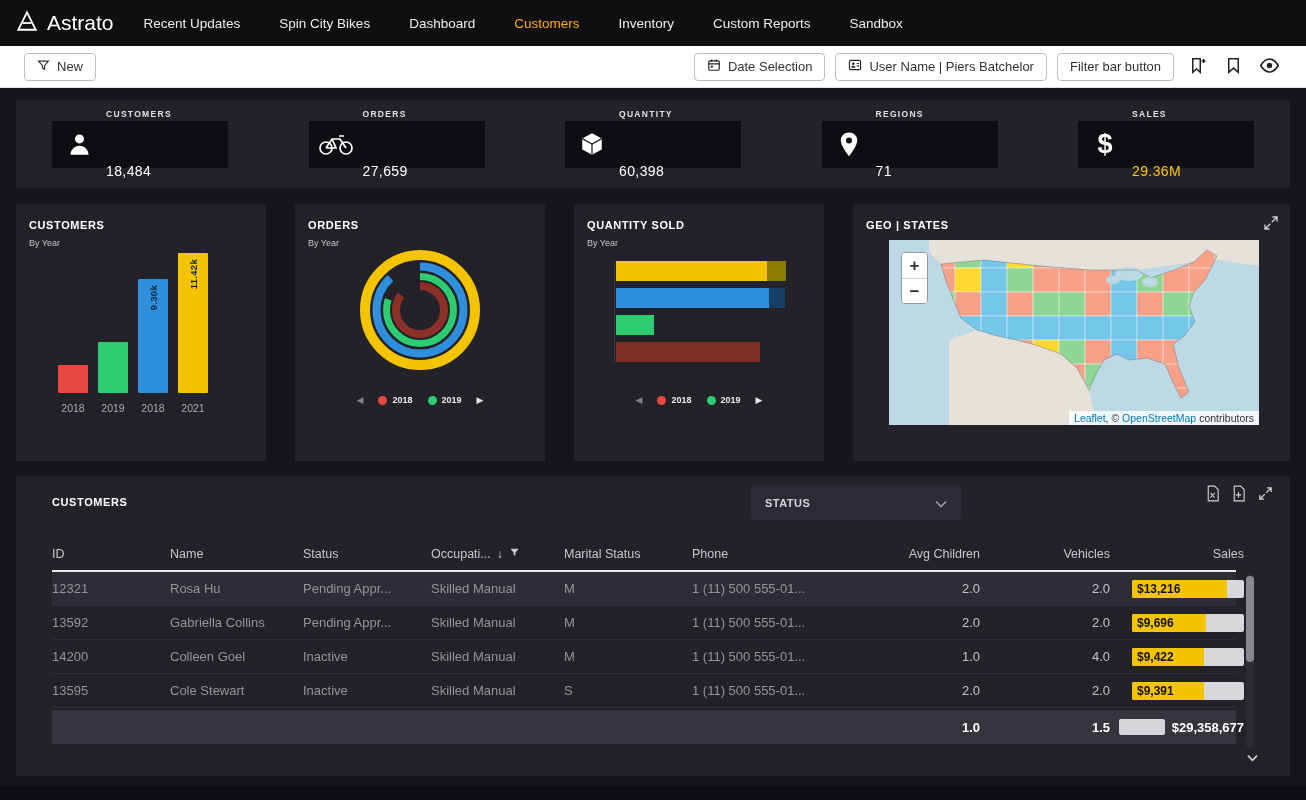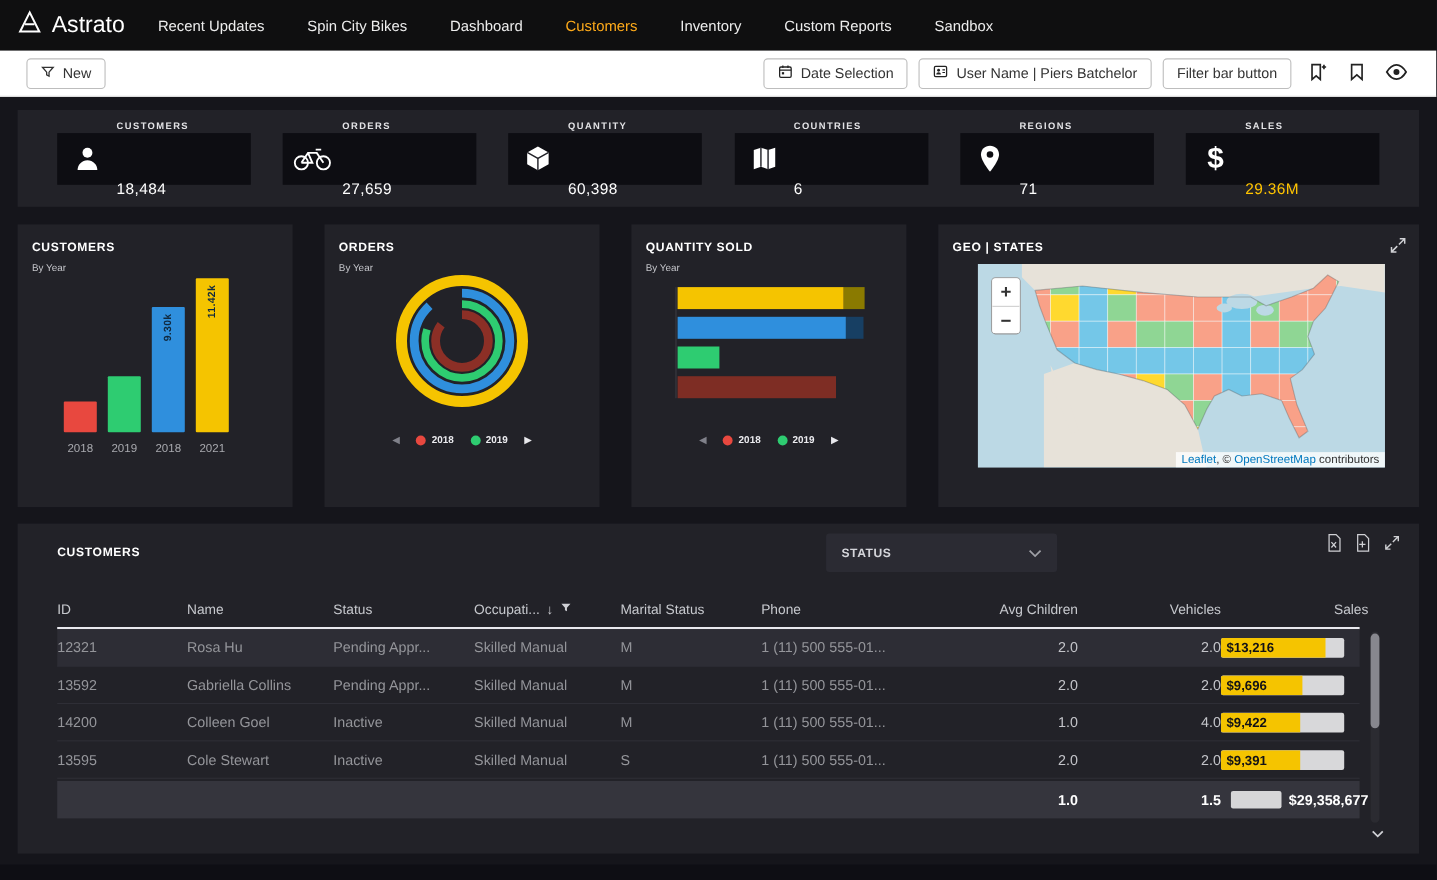--- a/index.html
+++ b/index.html
@@ -106,21 +106,21 @@
           align-items:center; }
   .thead { height:34px; color:#c6c8cd; font-size:12.5px; border-bottom:2px solid #e9e9ee; }
   .thead .tcell { display:flex; align-items:center; gap:6px; }
   .thead .tcell.num { justify-content:flex-end; }
   .sort-arrow { color:#cfd0d5; font-size:12px; }
   .trow.data { height:34px; border-bottom:1px solid #2e2e36; color:#94959a; font-size:13px; }
   .trow.data.first { background:#2d2d35; }
   .tcell.num { text-align:right; }
   .trow.data .tcell.num { color:#c3c4c9; }
   .trow.totals { height:34px; background:#35353d; color:#fff; font-weight:bold; font-size:13px; margin-top:2px; }
-  .sales-cell { display:flex; justify-content:flex-start; }
+  .sales-cell { display:flex; justify-content:flex-end; }
   .sales-bar { width:112px; height:18px; background:#d8d8da; border-radius:2px; position:relative; overflow:hidden; }
   .sales-fill { position:absolute; left:0; top:0; bottom:0; background:#f5c400; }
   .sales-text { position:absolute; left:5px; top:0; bottom:0; display:flex; align-items:center;
                 font-size:12px; font-weight:bold; color:#121216; }
   .totals-sales { display:flex; justify-content:flex-end; align-items:center; gap:7px; }
   .totals-bar { width:46px; height:16px; background:#d6d6d8; border-radius:2px; }
 
   .vscroll { position:absolute; right:36px; top:98px; width:8px; height:174px; background:#2b2b31;
              border-radius:4px; }
   .vthumb { position:absolute; left:0; top:2px; width:8px; height:86px; background:#87878e;
@@ -239,32 +239,20 @@
         <div class="kpi-icon">
           <svg width="26" height="26" viewBox="0 0 24 24">
             <path d="M12 2 L21 7 V17 L12 22 L3 17 V7 Z" fill="#fff"></path>
             <path d="M3 7 L12 12 L21 7" fill="none" stroke="#222228" stroke-width="1.2"></path>
             <path d="M12 12 V22" stroke="#222228" stroke-width="1.2"></path>
           </svg>
         </div>
         <div class="kpi-meta">
           <div class="kpi-label">QUANTITY</div>
           <div class="kpi-value" style="color: rgb(255, 255, 255);">60,398</div>
-        </div>
-      </div>
-      <div class="kpi-card">
-        <div class="kpi-icon">
-          <svg width="26" height="26" viewBox="0 0 24 24">
-            <path d="M3 5 L9 3 L15 5 L21 3 V19 L15 21 L9 19 L3 21 Z" fill="#fff"></path>
-            <path d="M9 3 V19 M15 5 V21" stroke="#222228" stroke-width="1.2"></path>
-          </svg>
-        </div>
-        <div class="kpi-meta">
-          <div class="kpi-label">COUNTRIES</div>
-          <div class="kpi-value" style="color: rgb(255, 255, 255);">6</div>
         </div>
       </div>
       <div class="kpi-card">
         <div class="kpi-icon">
           <svg width="24" height="27" viewBox="0 0 24 27">
             <path d="M12 1.5 C7.3 1.5 3.8 5 3.8 9.4 C3.8 15.3 12 25 12 25 S20.2 15.3 20.2 9.4 C20.2 5 16.7 1.5 12 1.5 Z" fill="#fff"></path>
             <circle cx="12" cy="9.4" r="3" fill="#0d0d12"></circle>
           </svg>
         </div>
         <div class="kpi-meta">

